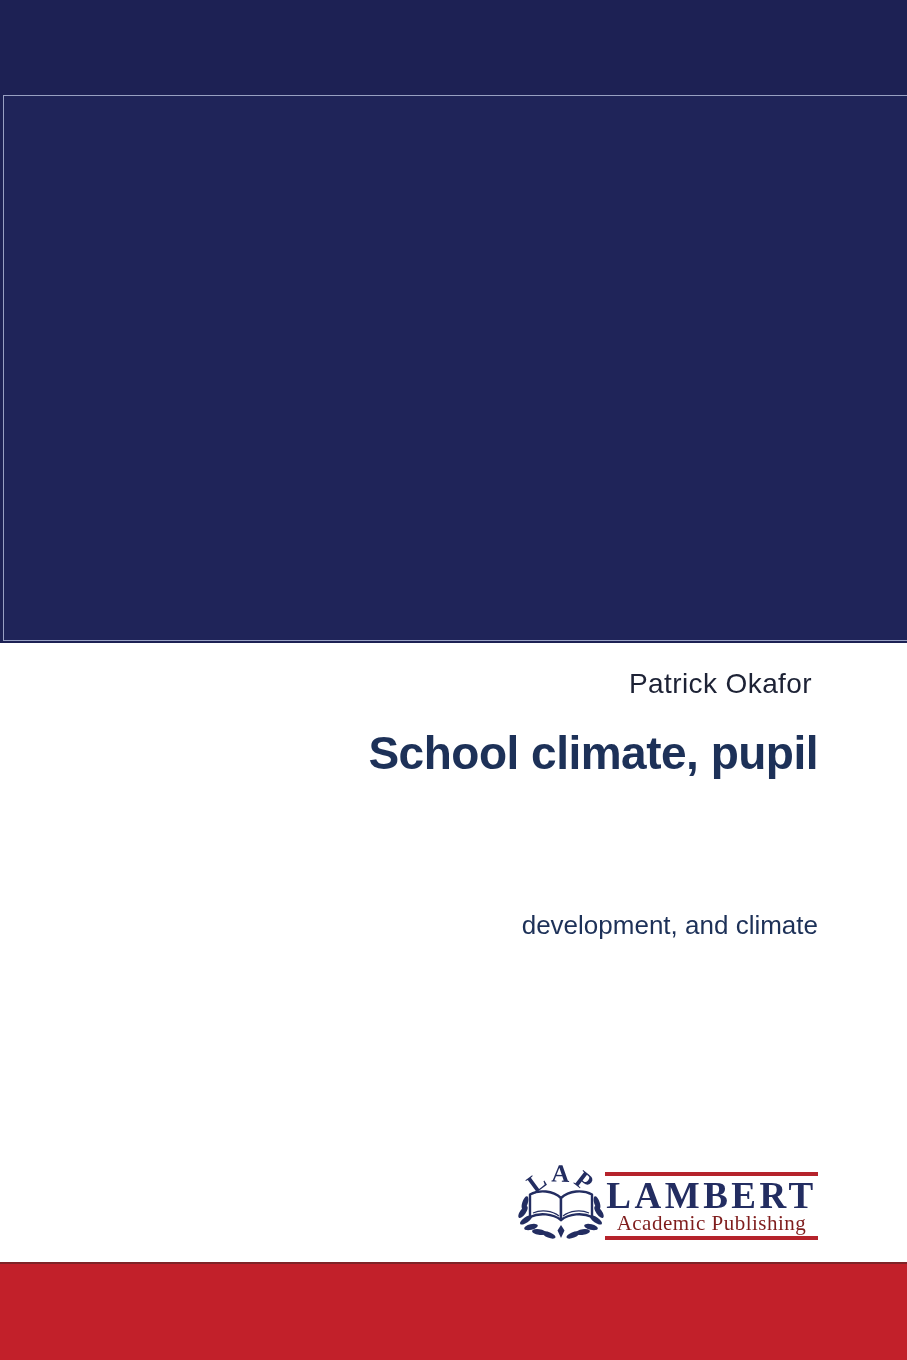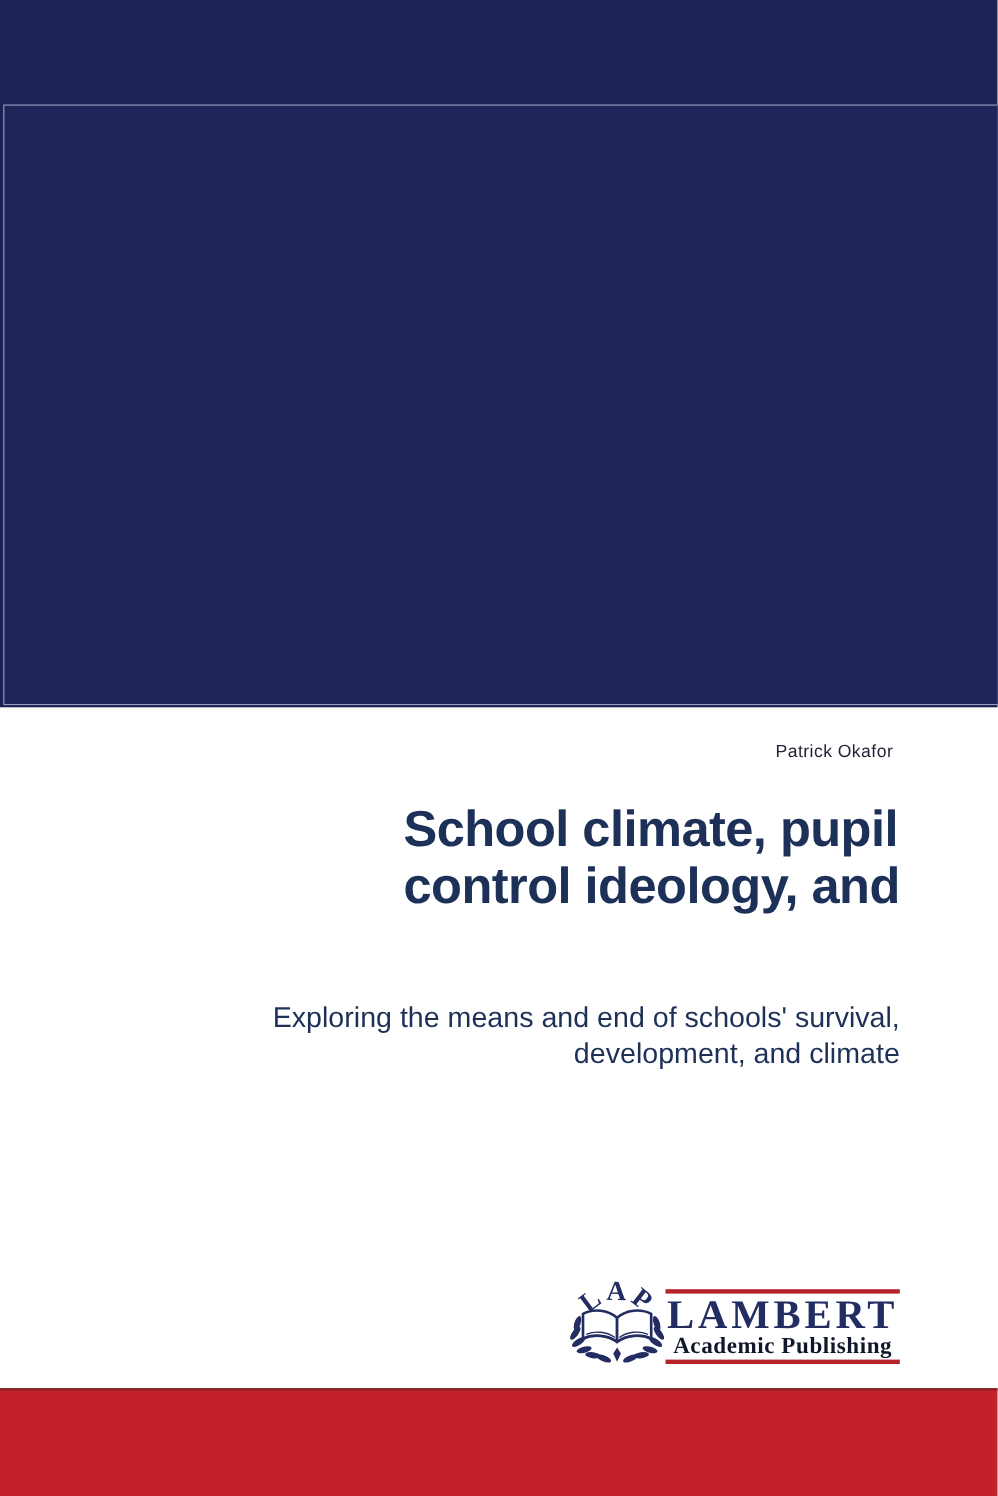--- a/index.html
+++ b/index.html
@@ -24,21 +24,21 @@
     width: 912px; height: 546px;   
     box-sizing: border-box;
     border: 1px solid #98a0c2;
     background: #1f2459;
   }
 
   
   .author {
     position: absolute;
     top: 671px; right: 95px;
-    font-size: 16px;
+    font-size: 28px;
     line-height: 26px;
     color: #1d2235;
     letter-spacing: 0.4px;
   }
   .title {
     position: absolute;
     top: 727px; right: 89px;
     text-align: left;
     font-size: 46px;
     line-height: 52px;
@@ -78,25 +78,25 @@
     font-weight: 700;
     font-size: 37px;
     line-height: 33px;
     letter-spacing: 3.5px;
     color: #232d61;
     margin: 3px 0 1px 0;
     white-space: nowrap;
   }
   .logo-tagline {
     font-family: "Liberation Serif", serif;
-    font-weight: 700;
+    font-weight: 400;
     font-size: 21px;
     line-height: 20px;
     letter-spacing: 0.5px;
-    color: #0f172a;
+    color: #7f1d1d;
     margin: 0 0 3px 0;
     white-space: nowrap;
   }
 
   
   .footer-bar {
     position: absolute;
     left: 0; bottom: 0;
     width: 907px; height: 98px;
     background: #c2202a;
@@ -109,25 +109,23 @@
 
 <div>
 
   <div class="navy-panel"></div>
   <div class="navy-frame"></div>
 
   <div class="author">Patrick Okafor</div>
 
   <div class="title">
     <div>School climate, pupil</div>
-    <div>control ideology, and</div>
   </div>
 
   <div class="subtitle">
-    <div>Exploring the means and end of schools' survival,</div>
     <div>development, and climate</div>
   </div>
 
   <div>
 
     <svg class="emblem" viewBox="0 0 86 84">
 
       <g fill="#232d61">
         <ellipse cx="7" cy="46" rx="7" ry="2.8" transform="rotate(-72 7 46)"></ellipse>
         <ellipse cx="5" cy="55" rx="7" ry="2.8" transform="rotate(-54 5 55)"></ellipse>

